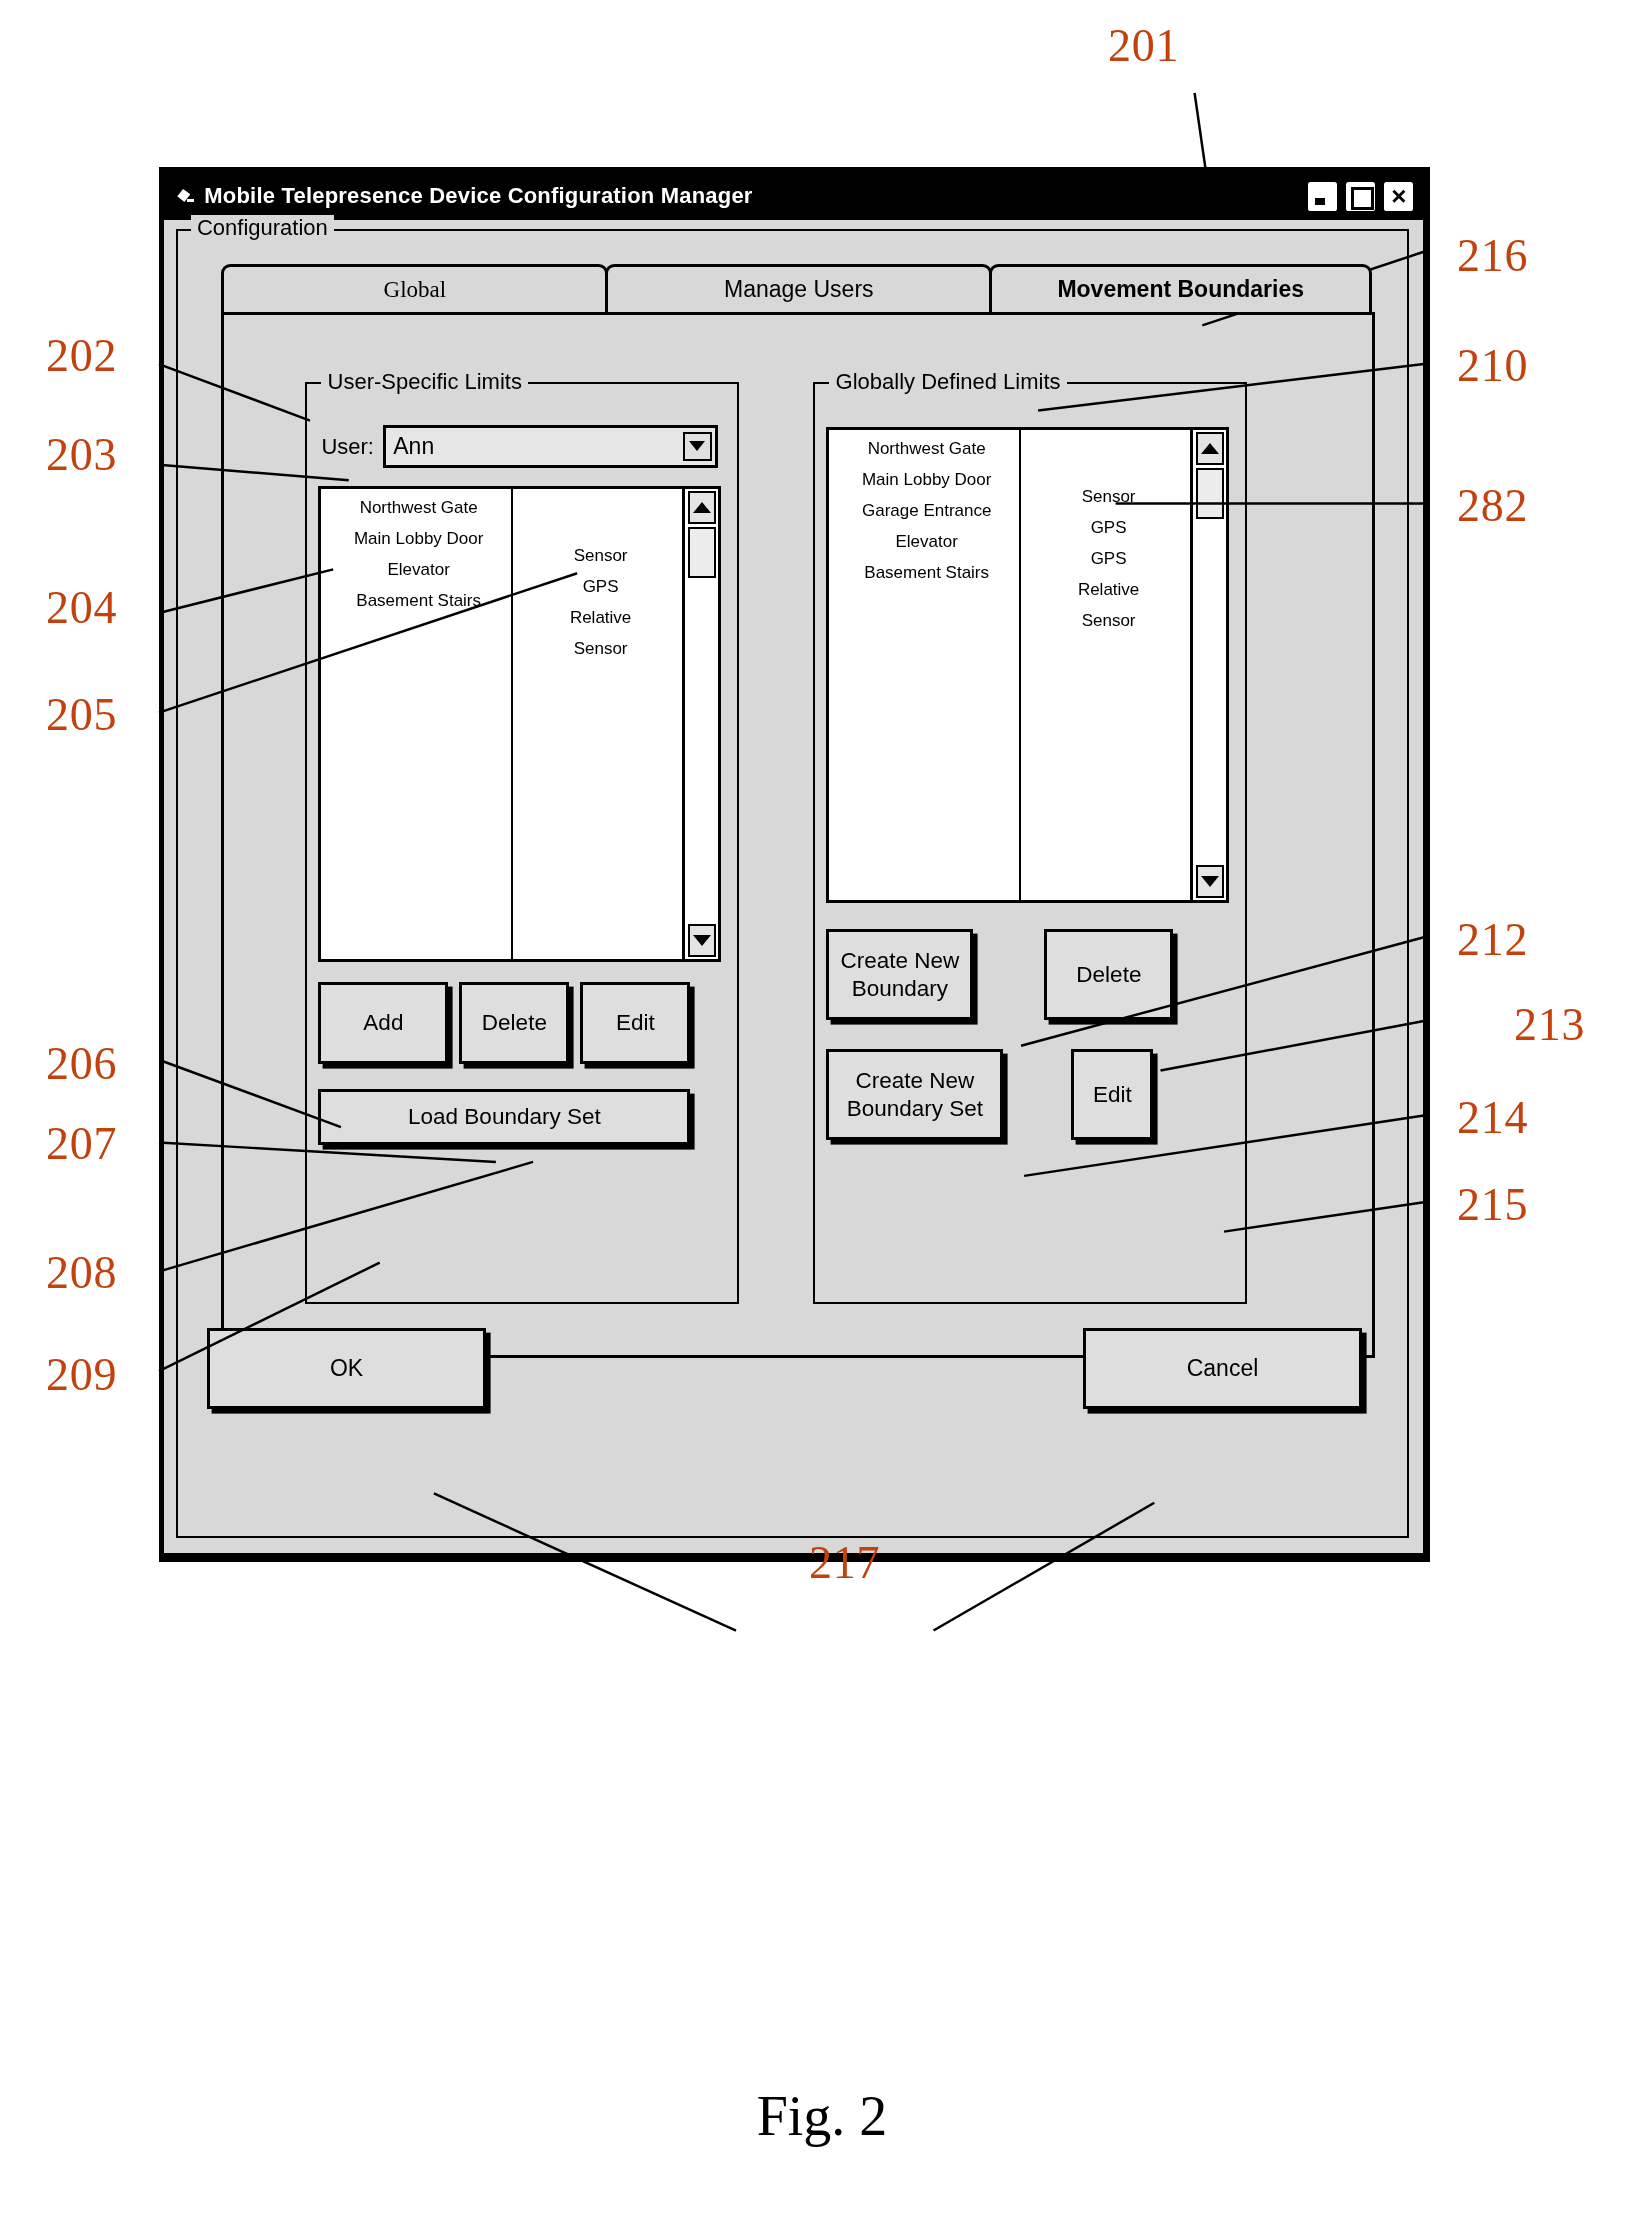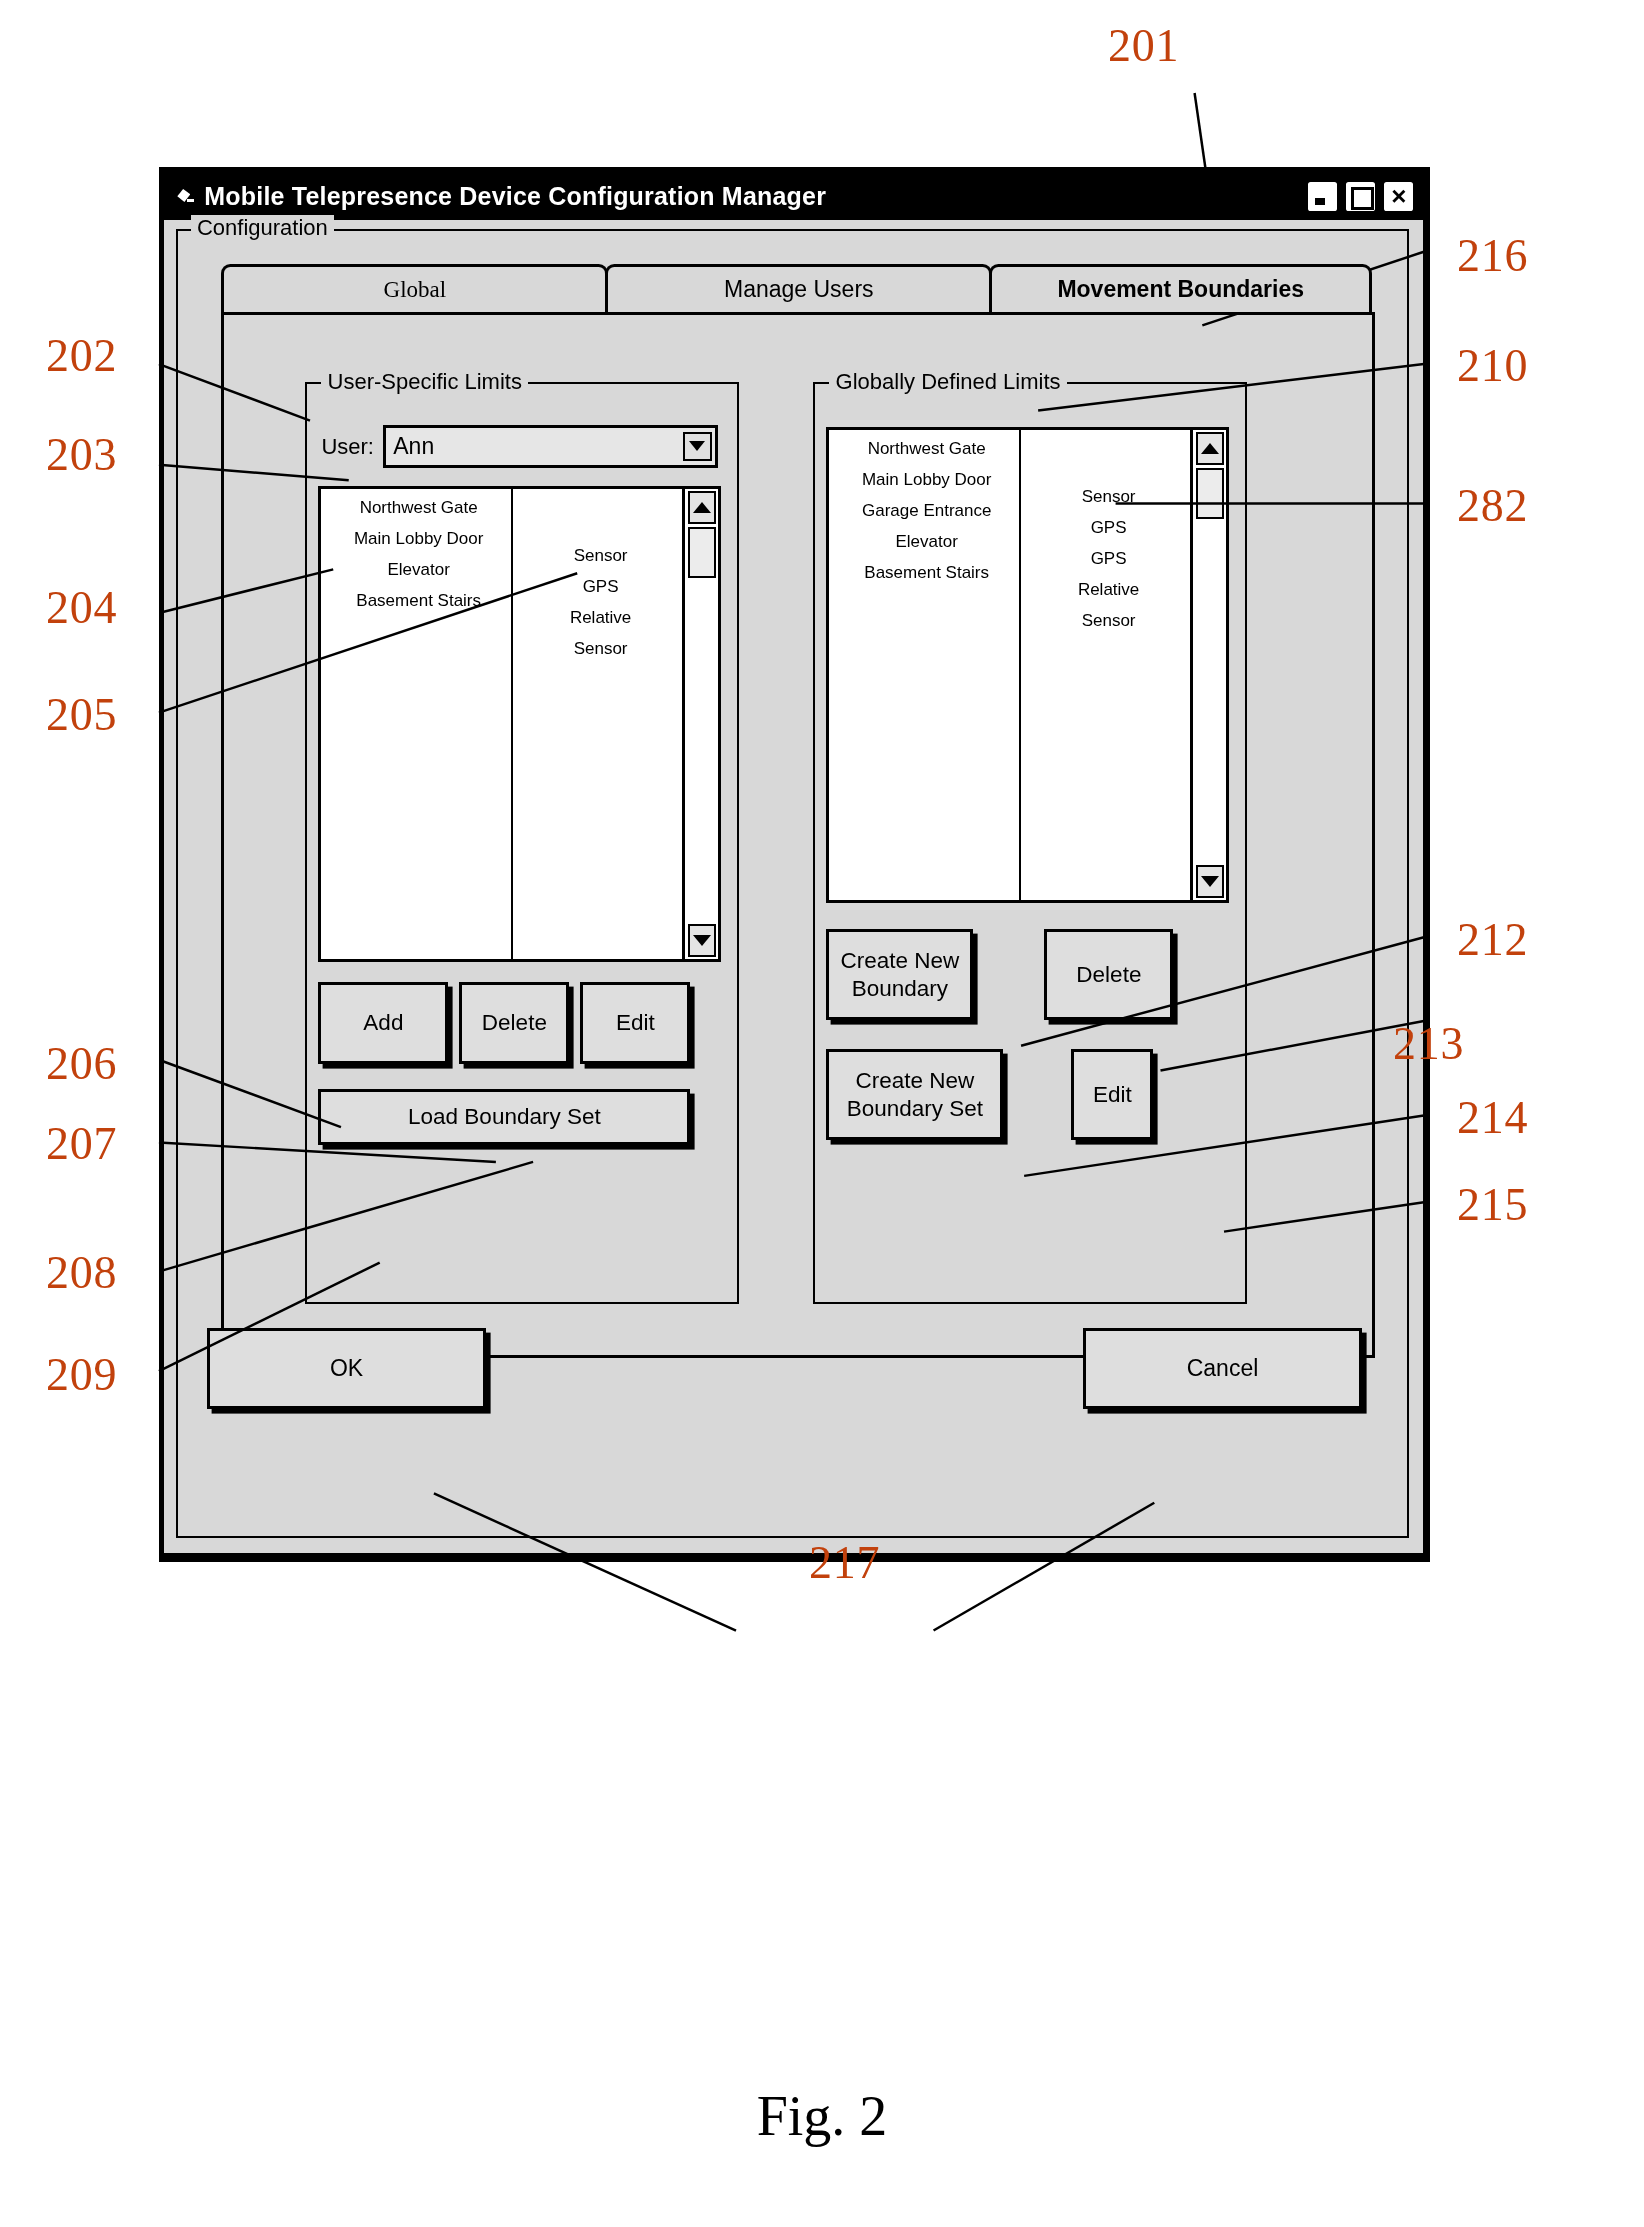--- a/index.html
+++ b/index.html
@@ -67,21 +67,21 @@
     width:13px; height:13px;
     background:#fff;
     clip-path: polygon(0 55%, 45% 0, 100% 40%, 55% 100%);
   }
   .title-icon::after {
     content:"";
     position:absolute; left:12.4px; top:13px;
     width:6.2px; height:3.1px; background:#fff;
   }
   .title-text {
-    font-size: 25px;
+    font-size: 22px;
     font-weight: bold;
     letter-spacing: 0.2px;
     flex: 1 1 auto;
     white-space: nowrap;
   }
   .winbtns { display:flex; gap:5.4px; align-items:center; margin-right:3.1px; }
   .winbtn {
     width: 33px; height: 33px;
     background: #fff;
     border: 2.3px solid #000;
@@ -479,19 +479,19 @@
 <div class="ref" style="left:46px;  top:581px;">204</div>
 <div class="ref" style="left:46px;  top:688px;">205</div>
 <div class="ref" style="left:46px;  top:1037px;">206</div>
 <div class="ref" style="left:46px;  top:1117px;">207</div>
 <div class="ref" style="left:46px;  top:1246px;">208</div>
 <div class="ref" style="left:46px;  top:1348px;">209</div>
 <div class="ref" style="left:1457px; top:229px;">216</div>
 <div class="ref" style="left:1457px; top:339px;">210</div>
 <div class="ref" style="left:1457px; top:479px;">282</div>
 <div class="ref" style="left:1457px; top:913px;">212</div>
-<div class="ref" style="left:1393px; top:998px;margin-top:19px;">213</div>
+<div class="ref" style="left:1514px; top:998px;">213</div>
 <div class="ref" style="left:1457px; top:1091px;">214</div>
 <div class="ref" style="left:1457px; top:1178px;">215</div>
 <div class="ref" style="left:763px;  top:1536px;margin-left:46px;">217</div>
 
 <div class="figlabel">Fig. 2</div>
 
 
 </body></html>

